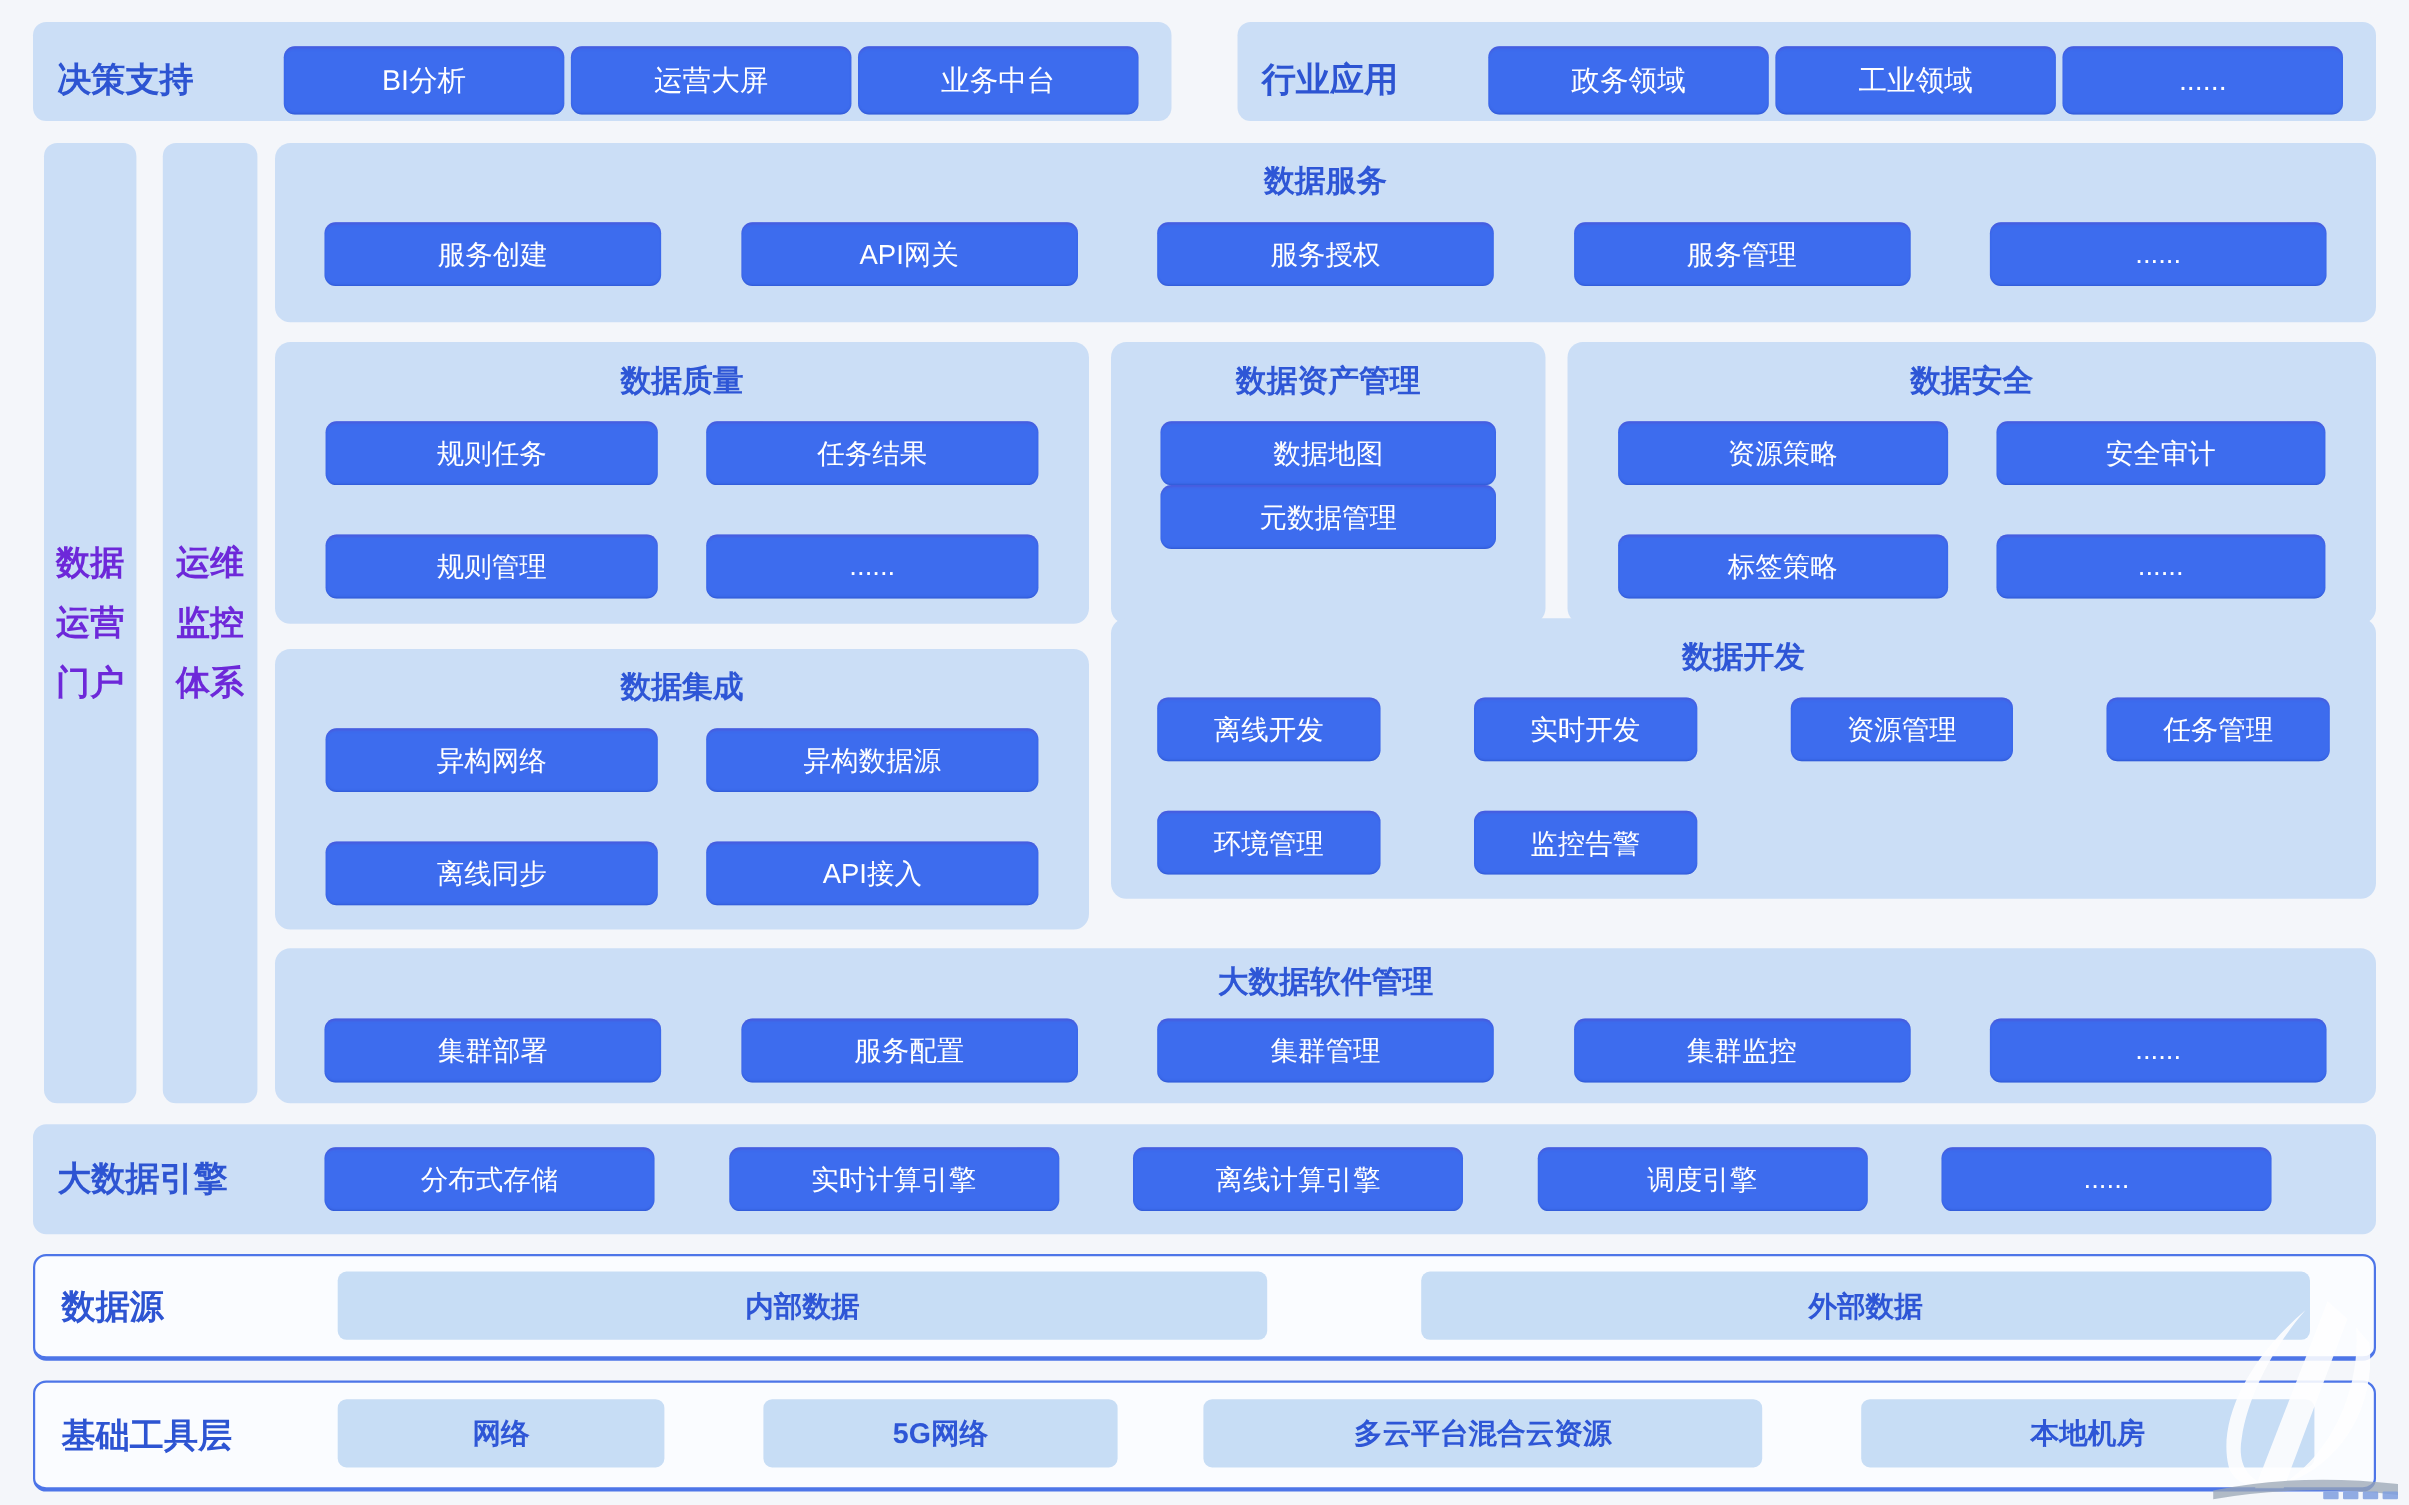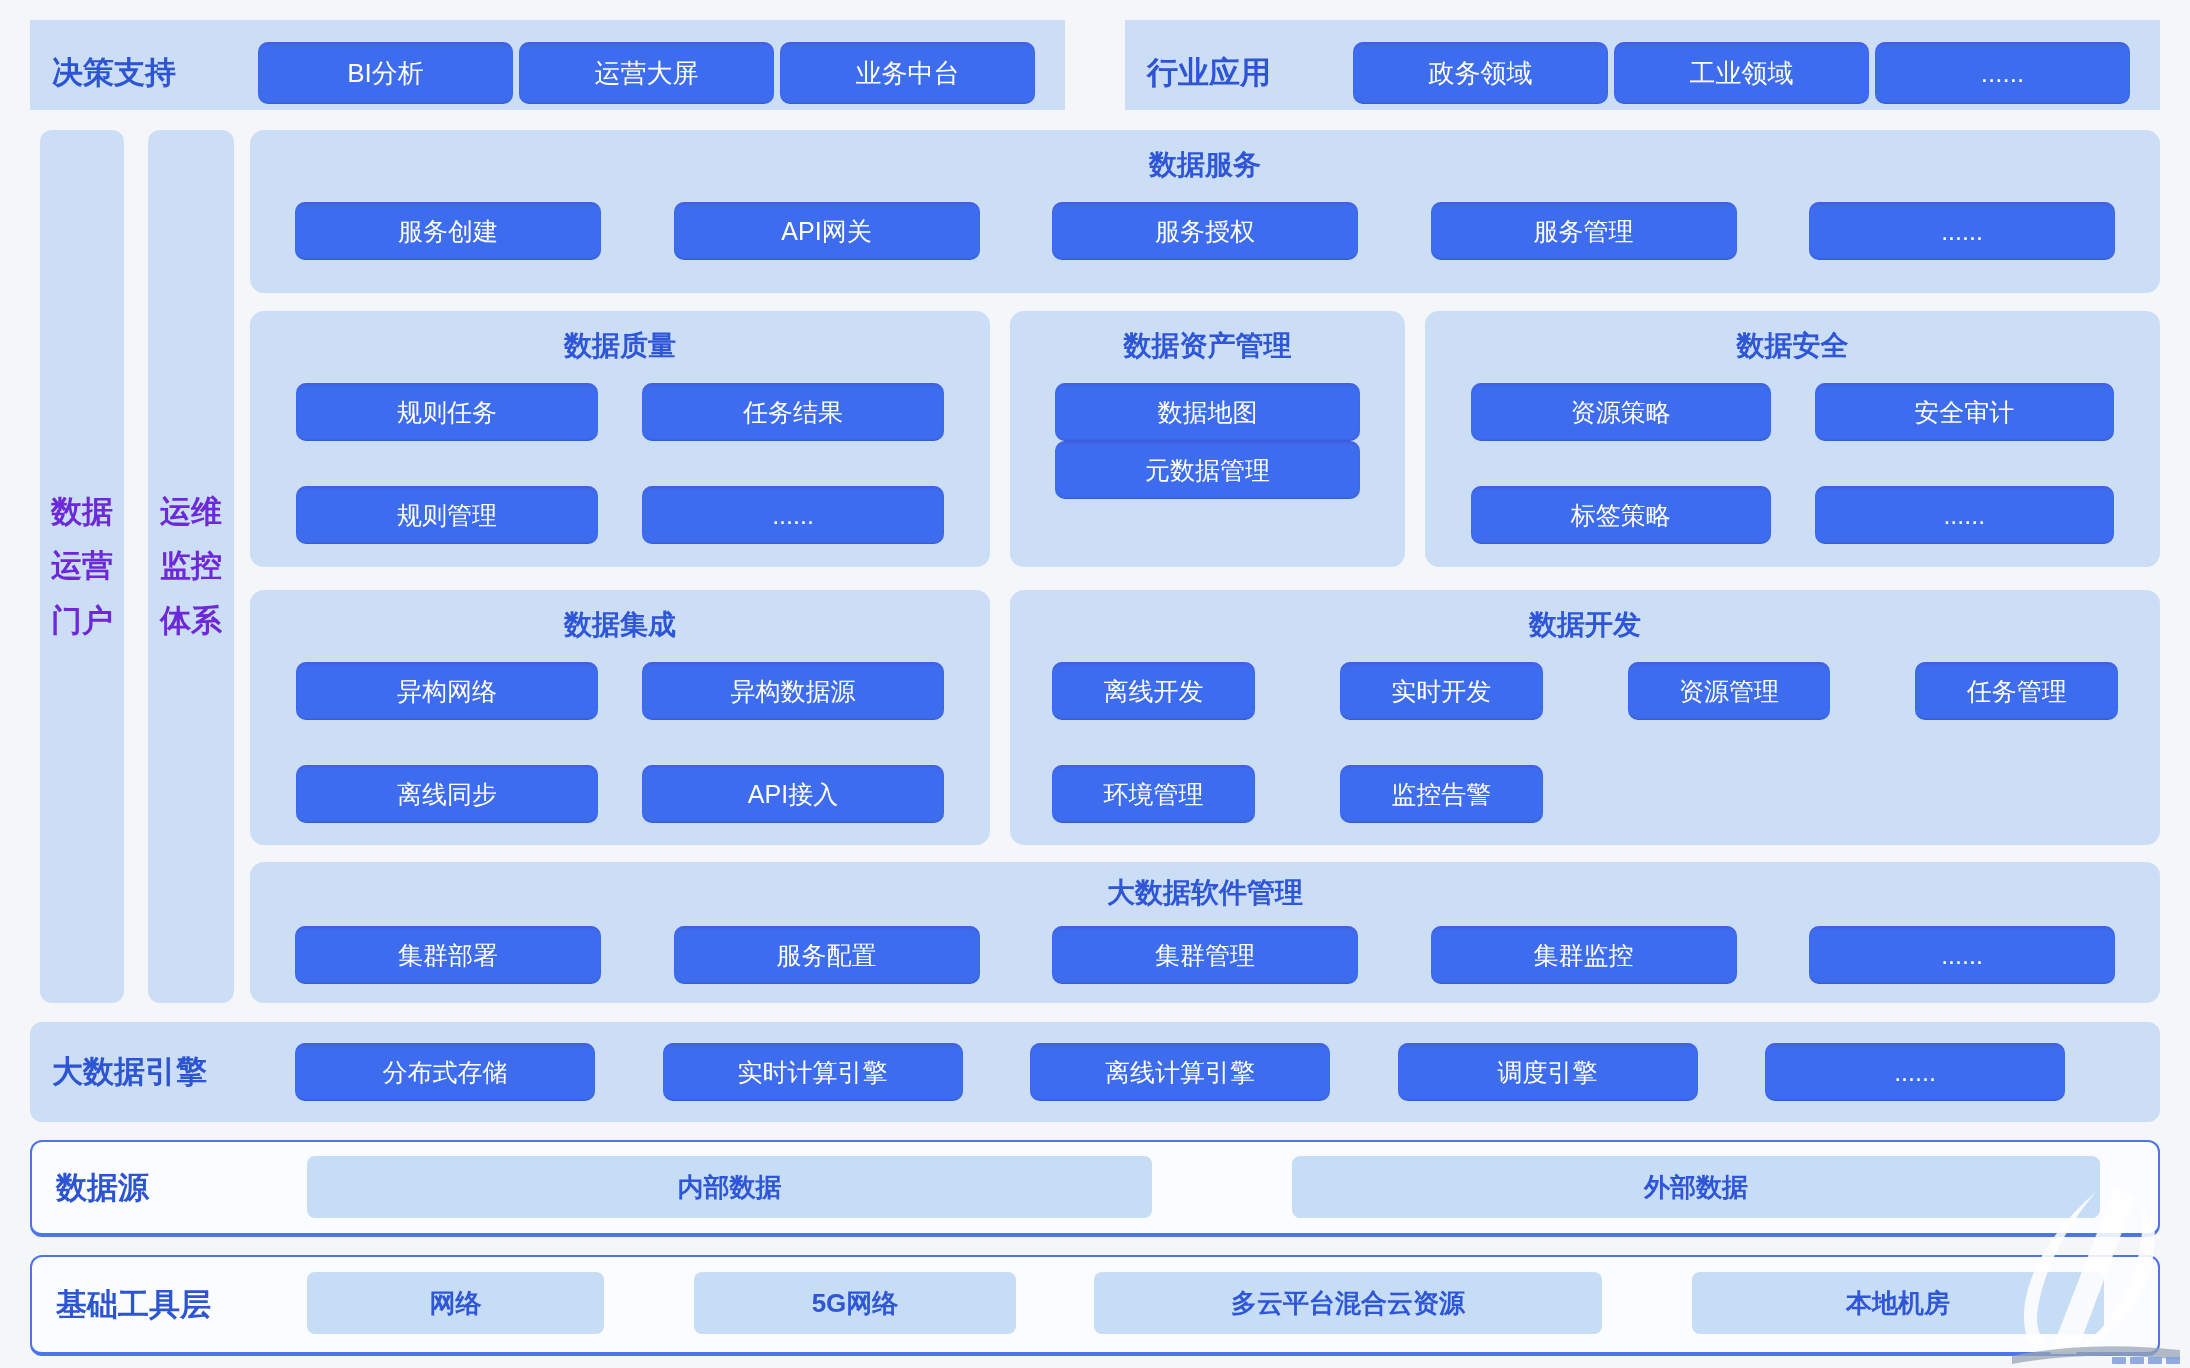--- a/index.html
+++ b/index.html
@@ -36,21 +36,21 @@
     height: 58px;
     display: flex;
     align-items: center;
     justify-content: center;
     font-size: 25px;
     box-shadow: inset 0 3px 2px -1px rgba(84,74,205,0.45), inset 0 -2px 2px -1px rgba(25,55,165,0.35);
   }
   
   .top-panel {
     top: 20px; height: 90px;
-    border-radius: 0;
+    border-radius: 12px;
     display: flex; align-items: center;
     padding: 16px 30px 0 22px;
   }
   .top-panel .big-label { width: 206px; flex: none; }
   .tbtns { flex: 1; display: flex; gap: 6px; }
   .tbtns .btn { flex: 1; height: 62px; font-size: 26px; }
   
   .vbar {
     position: absolute;
     top: 130px; height: 873px;
@@ -177,21 +177,21 @@
 <div class="panel" style="left:250px; top:590px; width:740px; height:255px;">
   <div class="sec-title">数据集成</div>
   <div class="grid2">
     <div class="btn">异构网络</div>
     <div class="btn">异构数据源</div>
     <div class="btn">离线同步</div>
     <div class="btn">API接入</div>
   </div>
 </div>
 
-<div class="panel" style="left:1010px; top:590px; width:1150px; height:255px;">
+<div class="panel" style="left:1010px; top:562px; width:1150px; height:255px;">
   <div class="sec-title">数据开发</div>
   <div class="grid3">
     <div class="btn">离线开发</div>
     <div class="btn">实时开发</div>
     <div class="btn">资源管理</div>
     <div class="btn">任务管理</div>
     <div class="btn">环境管理</div>
     <div class="btn">监控告警</div>
   </div>
 </div>

